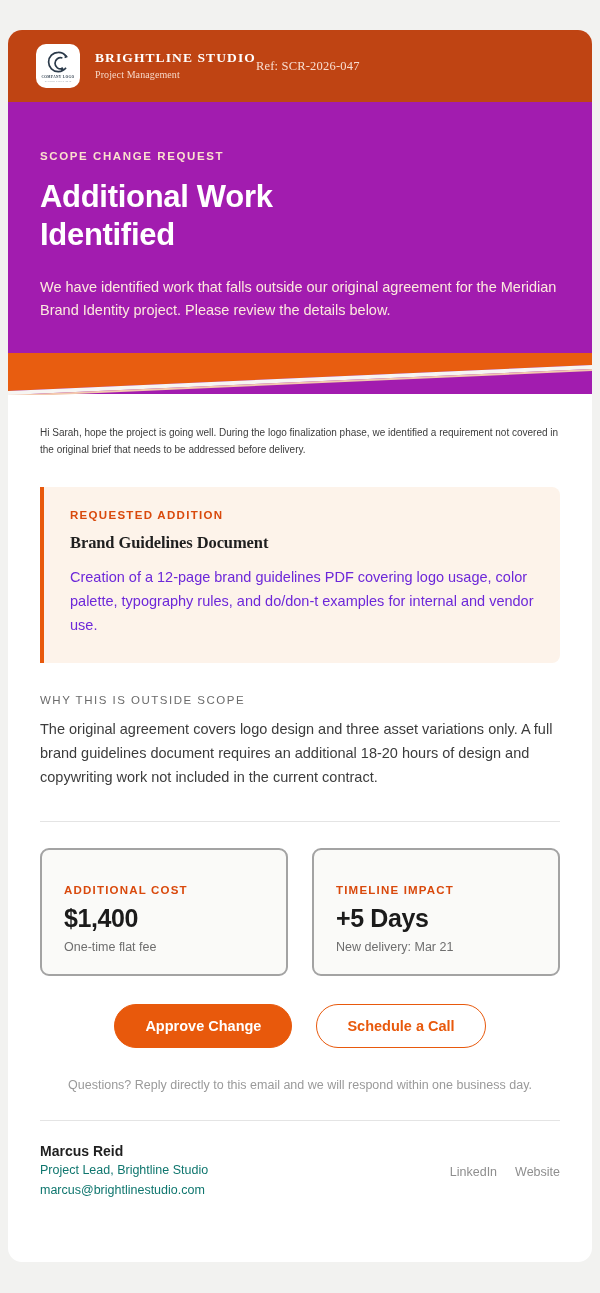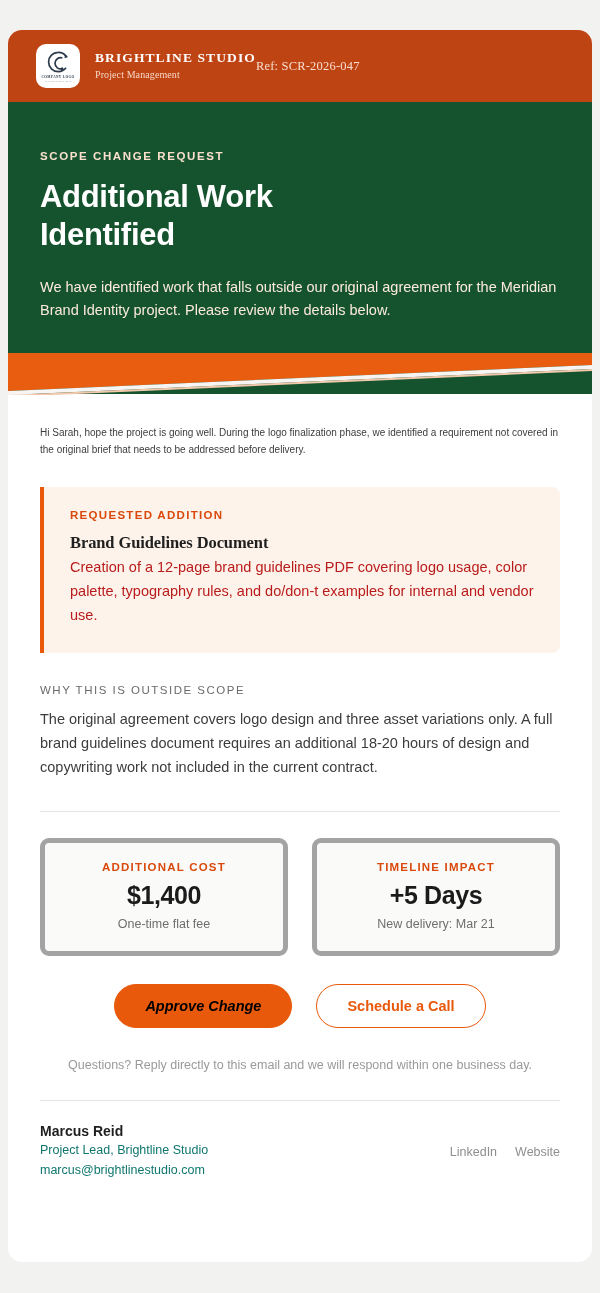--- a/index.html
+++ b/index.html
@@ -80,21 +80,21 @@
   }
   .brand-ref {
     color: #F8DED1;
     font-size: 12.5px;
     letter-spacing: 0.2px;
   }
 
   
   .hero {
     position: relative;
-    background: #14532d;
+    background: #a21caf;
     padding: 48px 32px 12px 32px;
     height: 292px;
   }
   .hero-eyebrow {
     color: #FBE0CE;
     font-size: 11.5px;
     font-weight: bold;
     letter-spacing: 1.6px;
   }
   .hero-title {
@@ -146,24 +146,24 @@
   }
   .callout-title {
     color: #1F1F1F;
     font-size: 16.5px;
     font-weight: bold;
     margin-top: 12px;
     letter-spacing: -0.1px;
     font-family: Liberation Serif, serif;
   }
   .callout-desc {
-    color: #b91c1c;
+    color: #6d28d9;
     font-size: 14.5px;
     line-height: 1.66;
-    margin-top: 2px;
+    margin-top: 12px;
   }
 
   
   .why-eyebrow {
     color: #6B6B6B;
     font-size: 11.5px;
     font-weight: normal;
     letter-spacing: 1.5px;
     margin-top: 31px;
   }
@@ -182,24 +182,23 @@
 
   
   .stats-row {
     display: flex;
     gap: 24px;
     margin-top: 26px;
   }
   .stat-card {
     flex: 1;
     background: #FAFAF8;
-    border: 5px solid #a3a3a3;
+    border: 2px solid #a3a3a3;
     border-radius: 9px;
-    padding: 18px 22px 20px 22px;
-    text-align: center;
+    padding: 34px 22px 20px 22px;
   }
   .stat-label {
     color: #D9490C;
     font-size: 11.5px;
     font-weight: bold;
     letter-spacing: 1.2px;
   }
   .stat-value {
     color: #1B1B1B;
     font-size: 25px;
@@ -224,23 +223,22 @@
     font-family: "Liberation Sans", sans-serif;
     font-size: 14.5px;
     font-weight: bold;
     border-radius: 24px;
     padding: 13px 30px;
     cursor: pointer;
     white-space: nowrap;
   }
   .btn-primary {
     background: #E8590C;
-    color: #000000;
+    color: #ffffff;
     border: 1px solid #E8590C;
-    font-style: italic;
   }
   .btn-secondary {
     background: #FFFFFF;
     color: #E8590C;
     border: 1px solid #E8590C;
   }
 
   .help-note {
     text-align: center;
     color: #9A9A9A;

